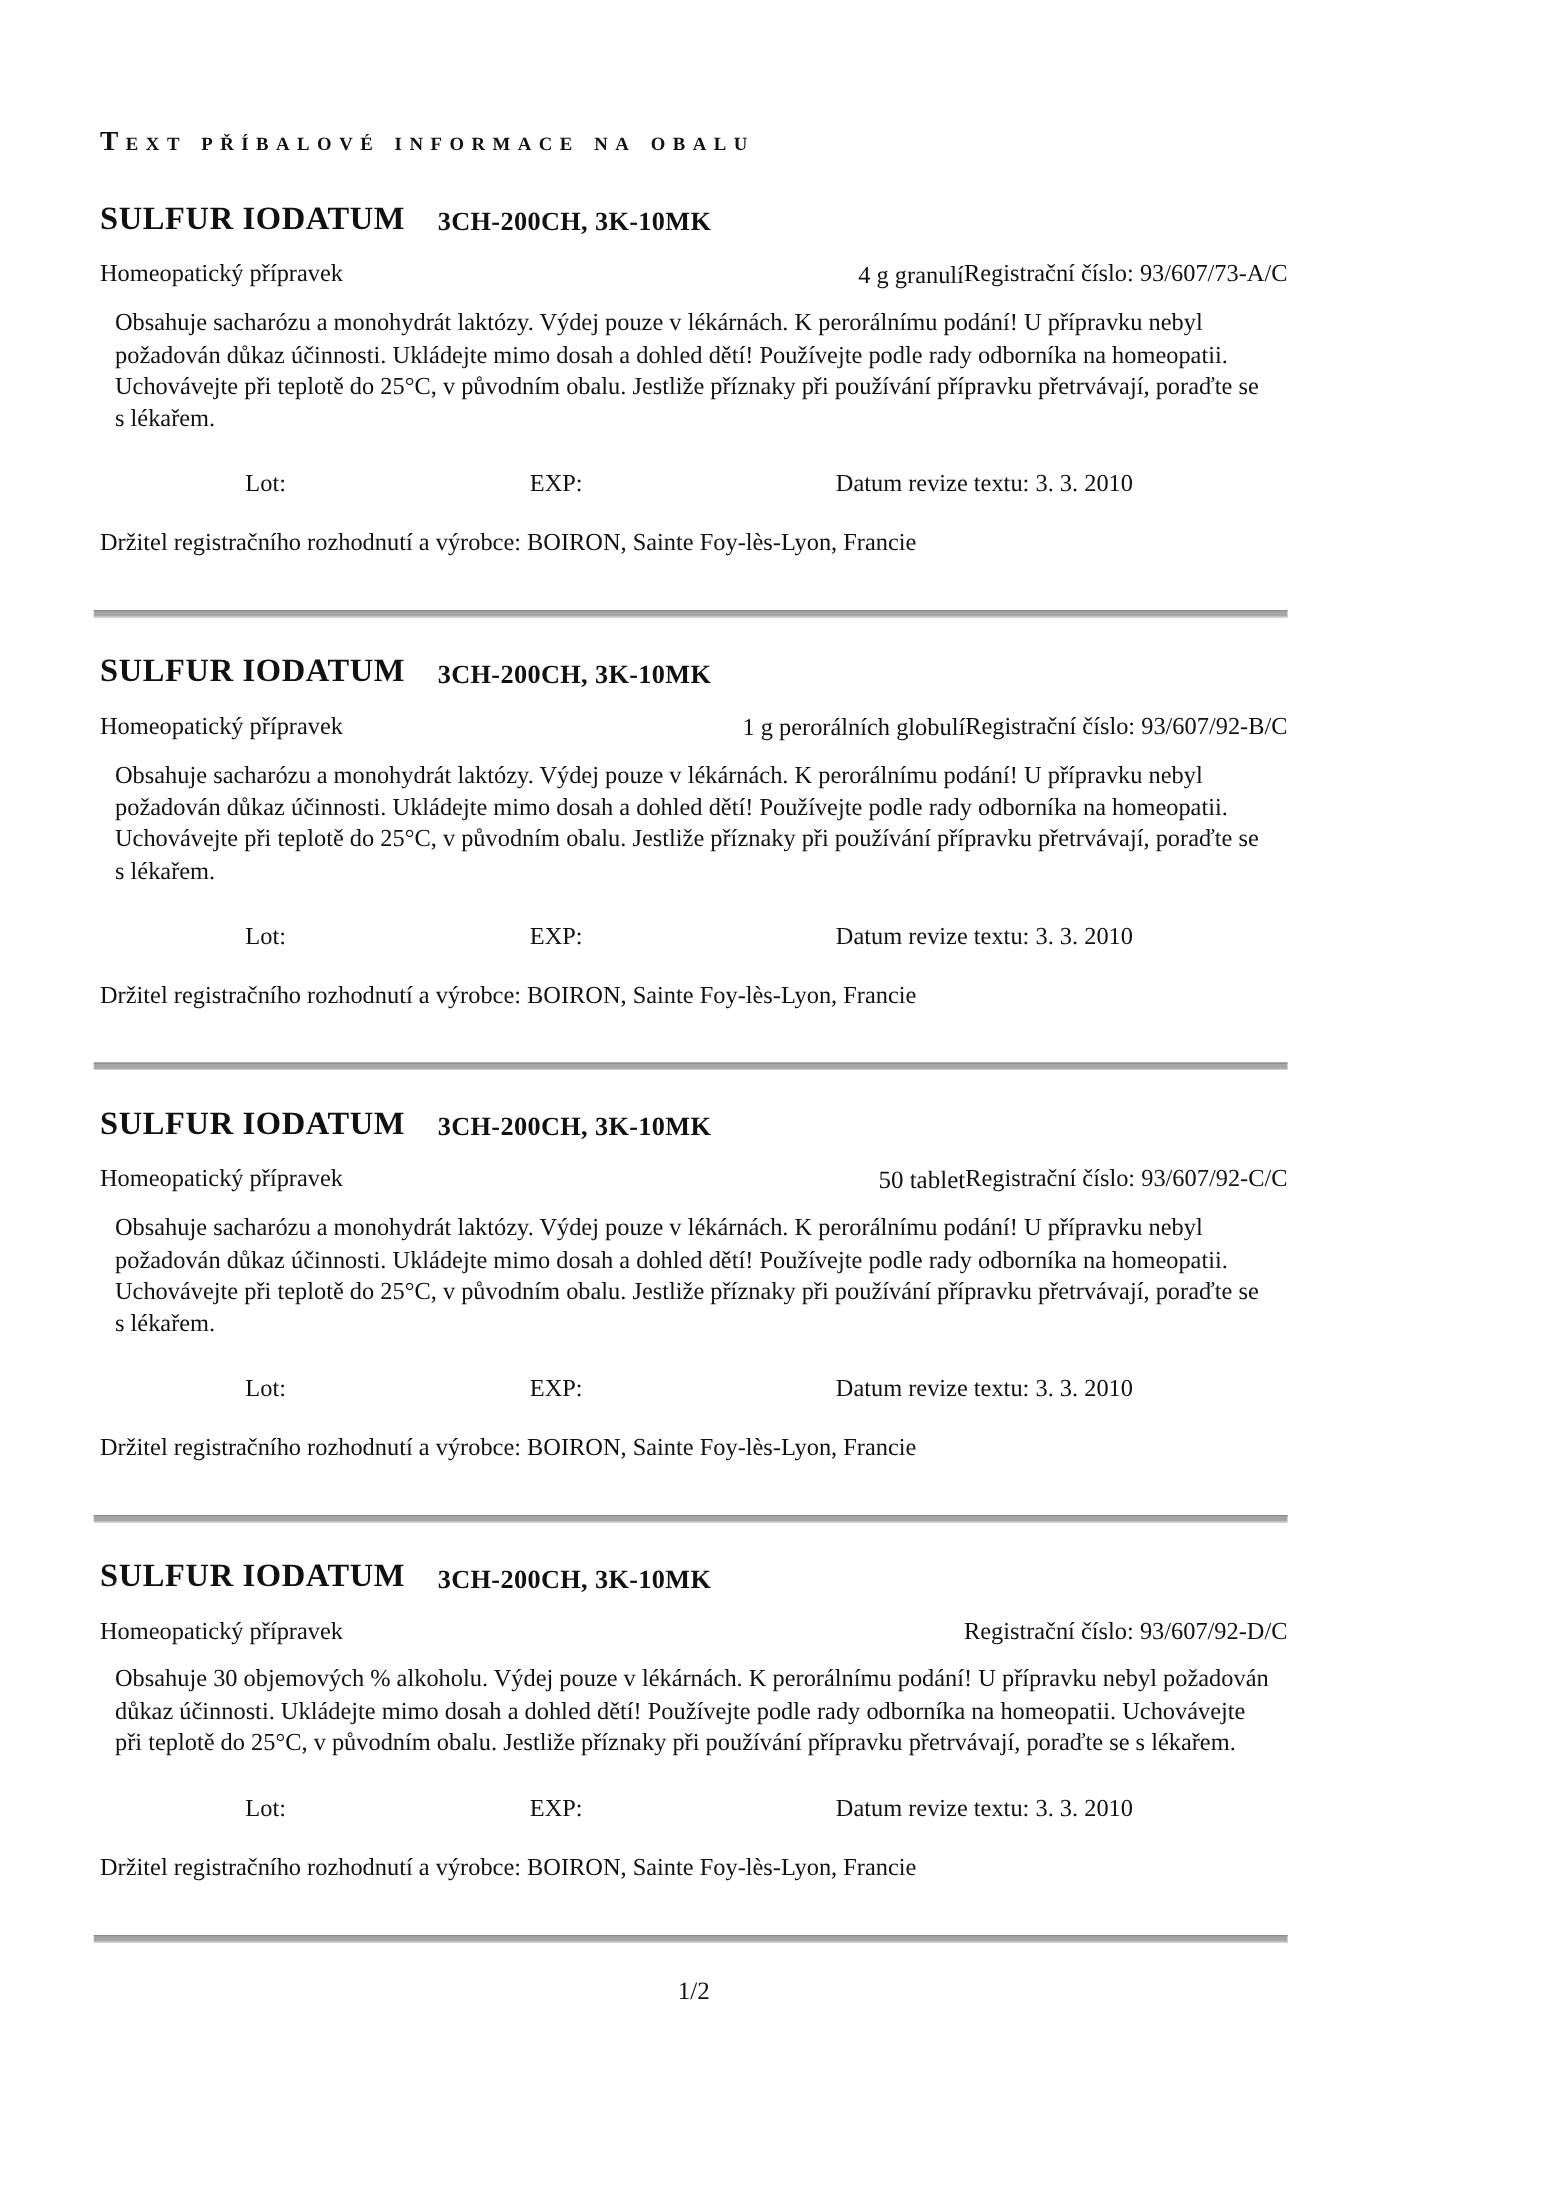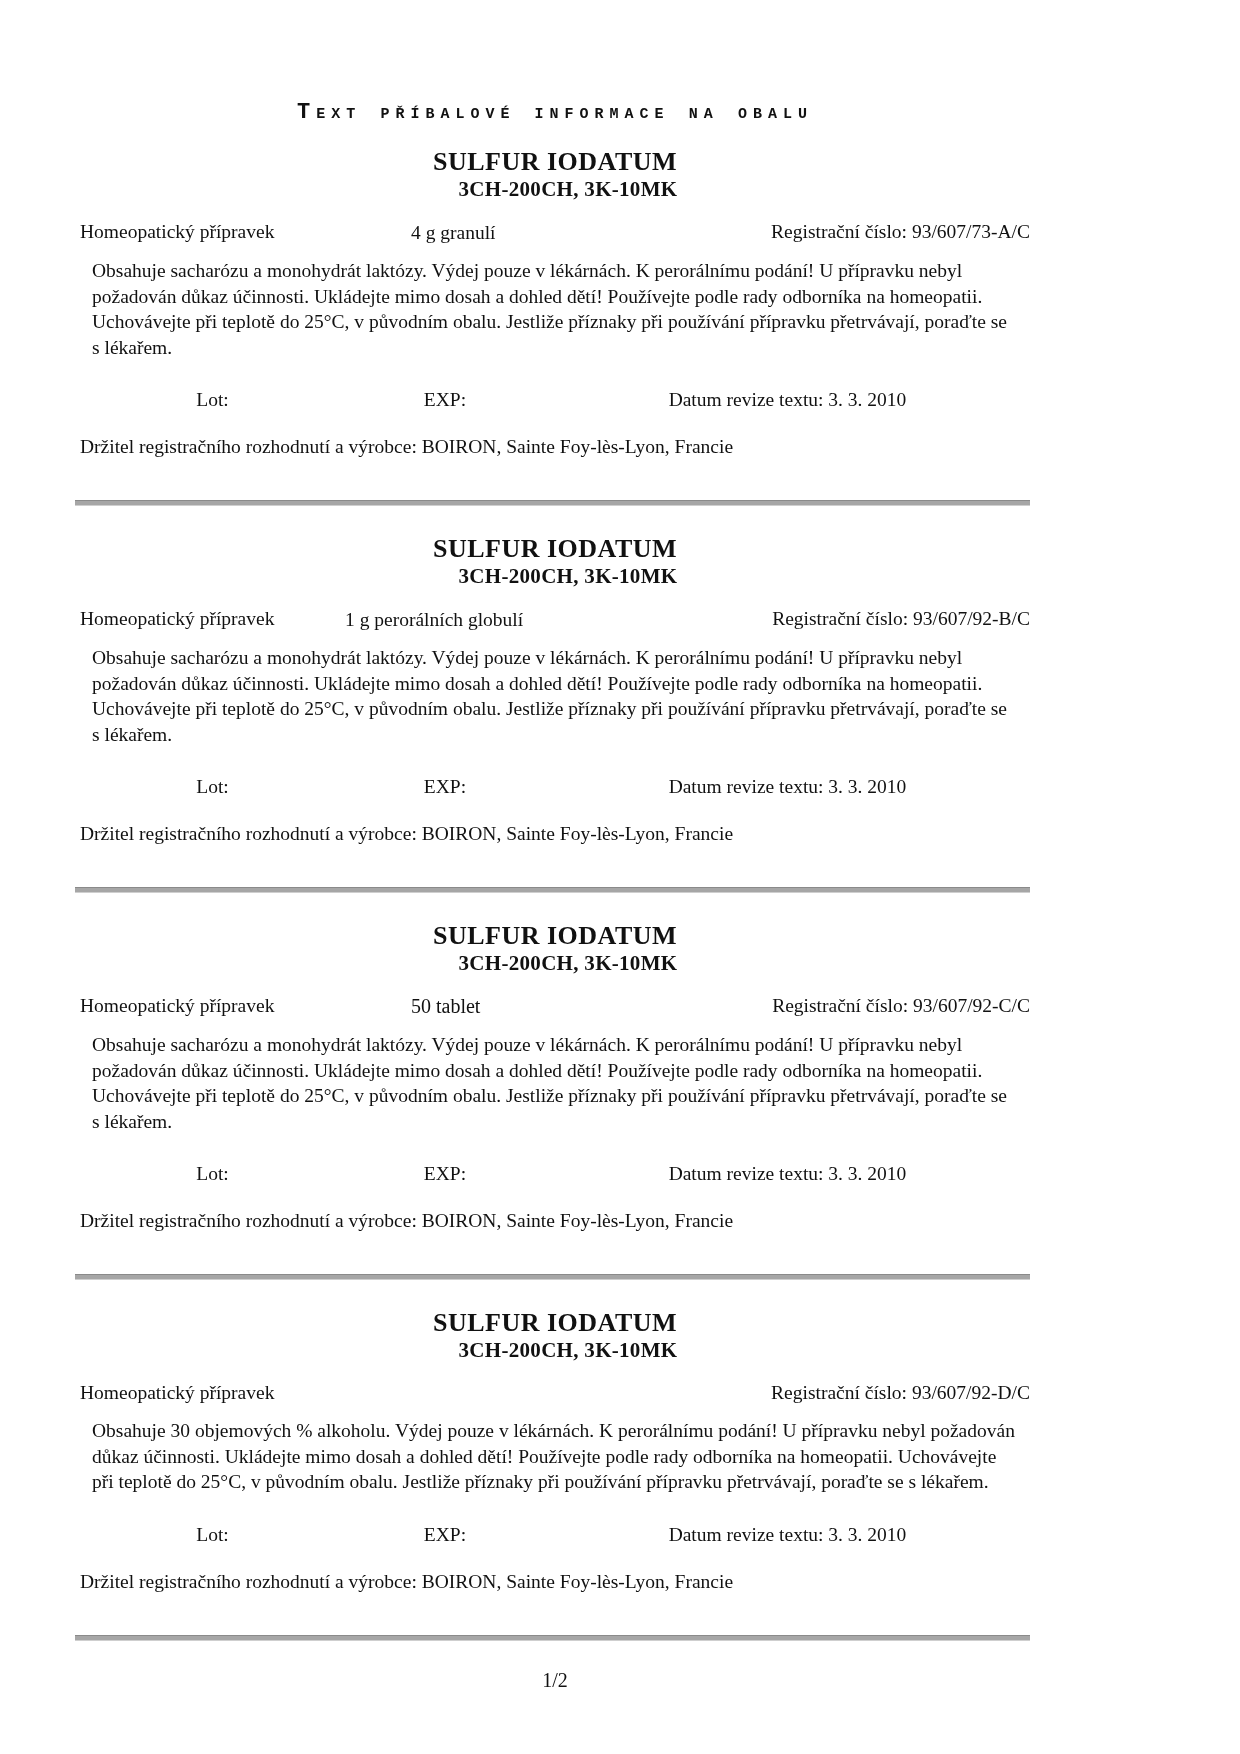--- a/index.html
+++ b/index.html
@@ -13,55 +13,52 @@
     font-family: "Liberation Serif", "DejaVu Serif", serif;
     color: #111111;
     position: relative;
   }
   .page {
     padding: 100px 0 0 0;
     width: 950px;
     margin-left: 80px;
   }
   .doc-title {
-    text-align: center;
     font-variant: small-caps;
     font-size: 22px;
     letter-spacing: 6px;
     font-weight: 600;
-    margin-bottom: 22px;
+    margin-bottom: 34px;
     white-space: nowrap;
-    font-family: Liberation Mono, monospace;
   }
   .section { }
   .heading-row {
     display: flex;
-    align-items: center;
+    align-items: flex-end;
     margin-bottom: 1px;
-    flex-direction: column;
   }
   .product-name {
     font-size: 26px;
     font-weight: bold;
     letter-spacing: 0.5px;
   }
   .potency {
     font-size: 21px;
     font-weight: bold;
     margin-left: 26px;
     letter-spacing: 0.3px;
   }
   .meta-row {
     display: grid;
     grid-template-columns: 265px 1fr auto;
     font-size: 19.5px;
     line-height: 26px;
     margin-top: 17px;
   }
-  .form-cell { white-space: nowrap; }
+  .form-cell { white-space: nowrap; text-align: right; }
   .form-small { font-size: 20px; }
   
   .section:nth-child(odd) .form-cell { padding-left: 66px; }
   .registration { text-align: right; }
   .body-text {
     font-size: 19.5px;
     line-height: 25.5px;
     margin: 12px;
     max-width: 950px;
   }

